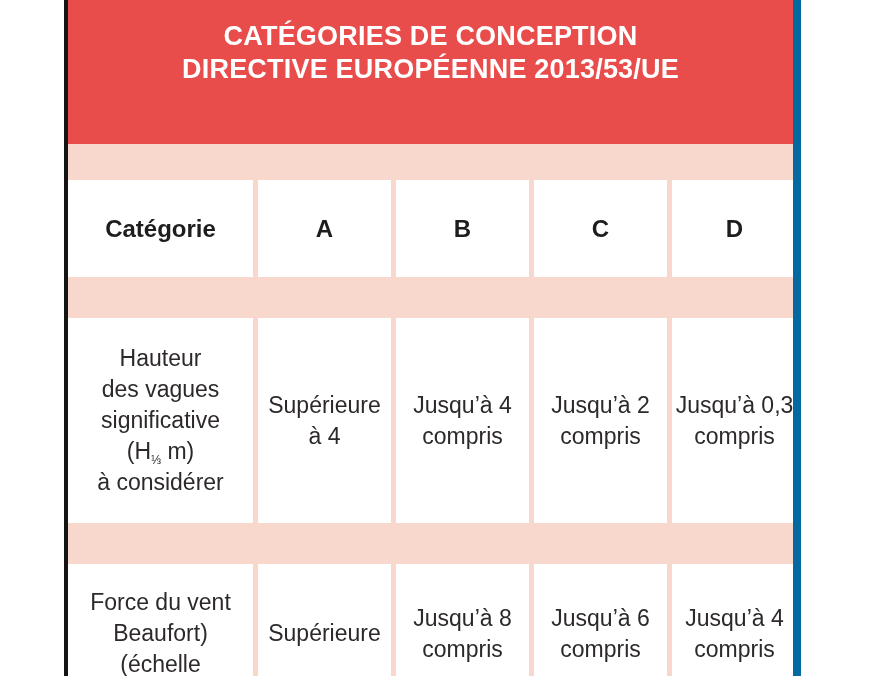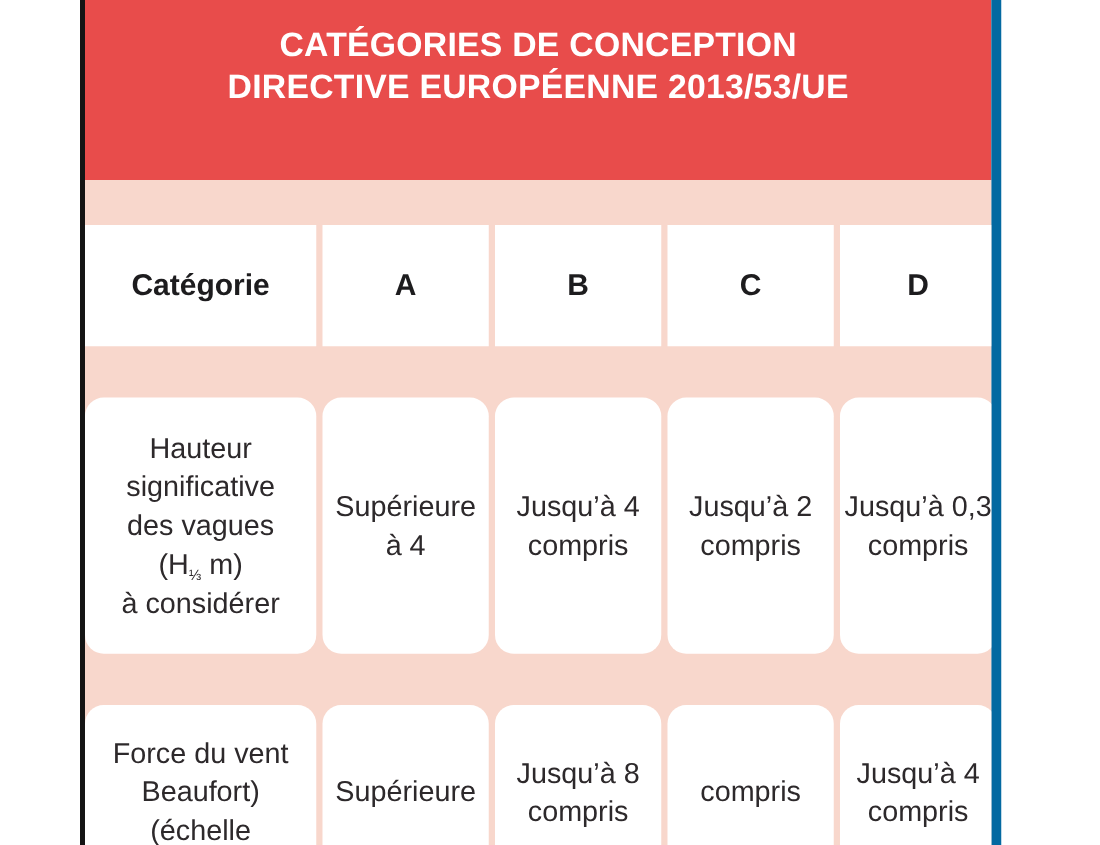--- a/index.html
+++ b/index.html
@@ -58,21 +58,20 @@
   }
   .head {
     font-weight: bold;
     font-size: 24px;
     color: #1d1c1e;
   }
   .body-text {
     font-size: 23px;
     line-height: 31px;
     color: #2d292b;
-    border-radius: 15px;
   }
   .ln { display: block; white-space: nowrap; }
   sub.frac {
     font-size: 0.52em;
     vertical-align: -0.4em;
     line-height: 0;
   }
 </style>
 </head>
 <body>
@@ -89,22 +88,22 @@
 
       <div class="cell head">Catégorie</div>
       <div class="cell head">A</div>
       <div class="cell head">B</div>
       <div class="cell head">C</div>
       <div class="cell head">D</div>
 
       <div class="cell body-text">
         <div>
           <span class="ln">Hauteur</span>
+          <span class="ln">des vagues</span>
           <span class="ln">significative</span>
-          <span class="ln">des vagues</span>
           <span class="ln"><span>(H</span><sub class="frac">⅓</sub><span> m)</span></span>
           <span class="ln">à considérer</span>
         </div>
       </div>
       <div class="cell body-text">
         <div>
           <span class="ln">Supérieure</span>
           <span class="ln">à 4</span>
         </div>
       </div>
@@ -140,20 +139,21 @@
         </div>
       </div>
       <div class="cell body-text">
         <div>
           <span class="ln">Jusqu’à 8</span>
           <span class="ln">compris</span>
         </div>
       </div>
       <div class="cell body-text">
         <div>
+          <span class="ln">Jusqu’à 6</span>
           <span class="ln">compris</span>
         </div>
       </div>
       <div class="cell body-text">
         <div>
           <span class="ln">Jusqu’à 4</span>
           <span class="ln">compris</span>
         </div>
       </div>
 

